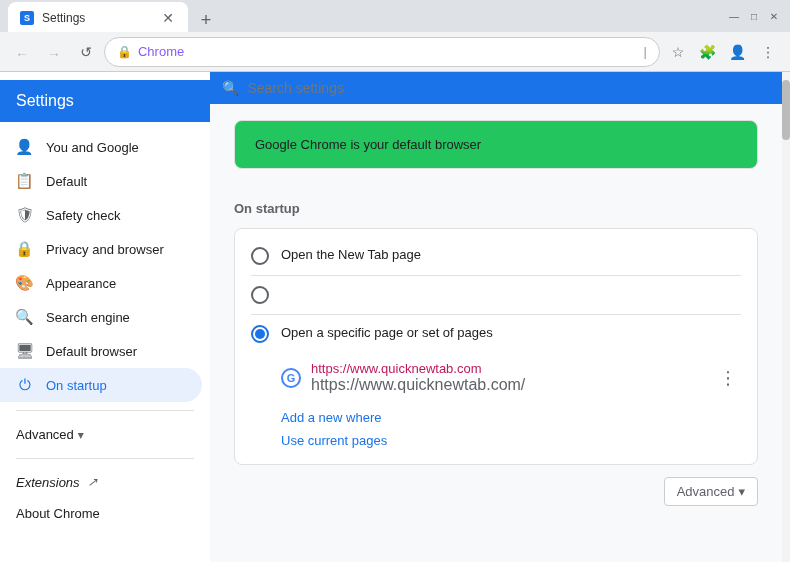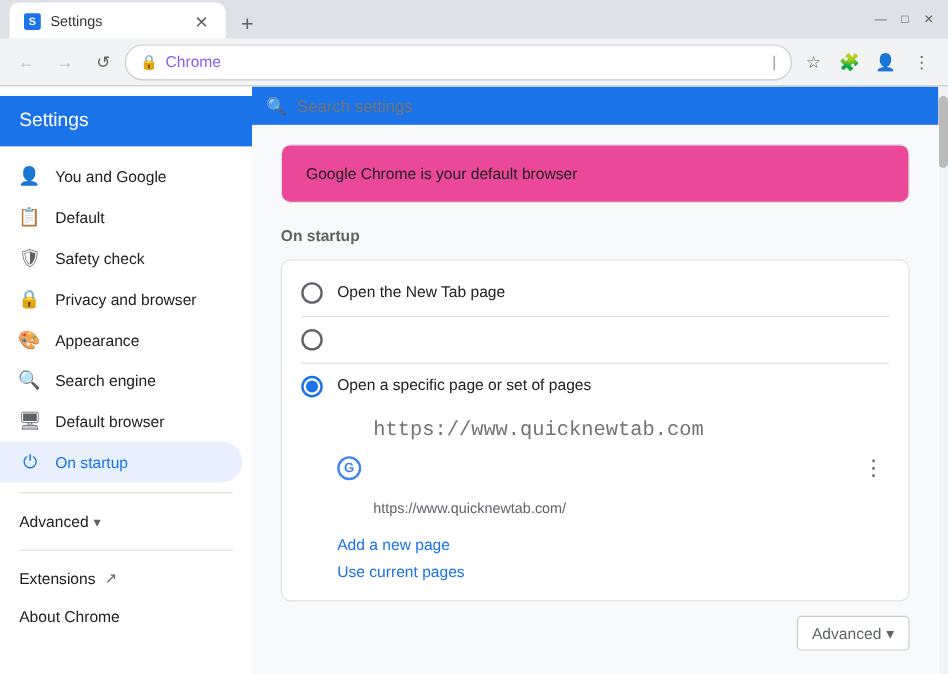--- a/index.html
+++ b/index.html
@@ -34,44 +34,44 @@
     .sidebar-header { padding: 12px 16px; font-size: 18px; font-weight: 500; color: #1a73e8; }
     .sidebar-item { display: flex; align-items: center; padding: 8px 16px; gap: 12px; cursor: pointer; border-radius: 0 20px 20px 0; margin-right: 8px; color: #202124; }
     .sidebar-item.active { background: #e8f0fe; color: #1a73e8; }
     .sidebar-icon { width: 18px; height: 18px; display: flex; align-items: center; justify-content: center; color: #5f6368; font-size: 15px; }
     .sidebar-item.active .sidebar-icon { color: #1a73e8; }
     .sidebar-label { font-size: 13px; }
     .sidebar-divider { height: 1px; background: #e0e0e0; margin: 8px 16px; }
     .sidebar-section { display: flex; align-items: center; padding: 8px 16px; gap: 4px; cursor: pointer; color: #202124; }
     .sidebar-section-label { font-size: 13px; }
     .sidebar-section-arrow { font-size: 12px; color: #5f6368; }
-    .sidebar-ext { display: flex; align-items: flex-start; padding: 8px 16px; gap: 8px; cursor: pointer; }
+    .sidebar-ext { display: flex; align-items: flex-start; padding: 8px 16px; gap: 8px; cursor: pointer; font-style: italic; }
     .sidebar-ext-label { font-size: 13px; color: #202124; }
     .sidebar-ext-icon { font-size: 12px; color: #5f6368; }
     .sidebar-about { padding: 8px 16px; font-size: 13px; color: #202124; cursor: pointer; }
 
     
     .main-panel { flex: 1; overflow-y: auto; background: #f8f9fa; padding: 16px 24px; }
-    .default-browser-card { background: #ec4899; border: 1px solid #e0e0e0; border-radius: 8px; padding: 16px 20px; margin-bottom: 20px; font-size: 13px; color: #202124; }
+    .default-browser-card { background: #22c55e; border: 1px solid #e0e0e0; border-radius: 8px; padding: 16px 20px; margin-bottom: 32px; font-size: 13px; color: #202124; }
     .section-title { font-size: 13px; font-weight: 600; color: #5f6368; margin-bottom: 12px; text-transform: none; letter-spacing: 0; }
     .startup-section { }
     .startup-options { background: #fff; border: 1px solid #e0e0e0; border-radius: 8px; padding: 8px 0; }
     .radio-option { display: flex; padding: 10px 16px; gap: 12px; cursor: pointer; }
     .radio-circle { width: 18px; height: 18px; border-radius: 50%; border: 2px solid #5f6368; display: flex; align-items: center; justify-content: center; flex-shrink: 0; }
     .radio-circle.checked { border-color: #1a73e8; }
     .radio-inner { width: 10px; height: 10px; border-radius: 50%; background: #1a73e8; }
     .radio-label { font-size: 13px; color: #202124; }
     .startup-divider { height: 1px; background: #e0e0e0; margin: 0 16px; }
 
     
     .page-entry { display: flex; align-items: center; padding: 8px 16px 8px 46px; gap: 10px; }
     .google-g { width: 20px; height: 20px; border-radius: 50%; border: 2px solid #4285f4; display: flex; align-items: center; justify-content: center; font-size: 11px; font-weight: bold; color: #4285f4; }
     .page-entry-info { flex: 1; }
-    .page-entry-url { font-size: 17px; color: #737373; font-family: Liberation Mono, monospace; }
-    .page-entry-sub { font-size: 12px; color: #5f6368; margin-top: 48px; }
+    .page-entry-url { font-size: 13px; color: #be185d; }
+    .page-entry-sub { font-size: 16px; color: #5f6368; }
     .page-entry-menu { color: #5f6368; cursor: pointer; font-size: 18px; padding: 4px; border-radius: 50%; }
 
     
     .action-links { padding: 8px 16px 8px 46px; display: flex; gap: 16px; }
     .action-link { font-size: 13px; color: #1a73e8; cursor: pointer; text-decoration: none; }
 
     
     .advanced-row { display: flex; align-items: center; justify-content: flex-end; padding: 12px 0; gap: 8px; }
     .advanced-btn { display: flex; align-items: center; gap: 4px; color: #5f6368; font-size: 13px; cursor: pointer; border: 1px solid #ccc; border-radius: 4px; padding: 6px 12px; background: #fff; }
 
@@ -232,21 +232,21 @@
             <div class="page-entry">
               <div class="google-g">G</div>
               <div class="page-entry-info">
                 <div class="page-entry-url">https://www.quicknewtab.com</div>
                 <div class="page-entry-sub">https://www.quicknewtab.com/</div>
               </div>
               <div class="page-entry-menu">⋮</div>
             </div>
 
             <div class="action-links">
-              <a class="action-link">Add a new page</a>
+              <a class="action-link">Add a new where</a>
             </div>
             <div class="action-links" style="padding-top:0;">
               <a class="action-link">Use current pages</a>
             </div>
           </div>
         </div>
 
         <div class="advanced-row">
           <div class="advanced-btn">
             <span>Advanced</span>

